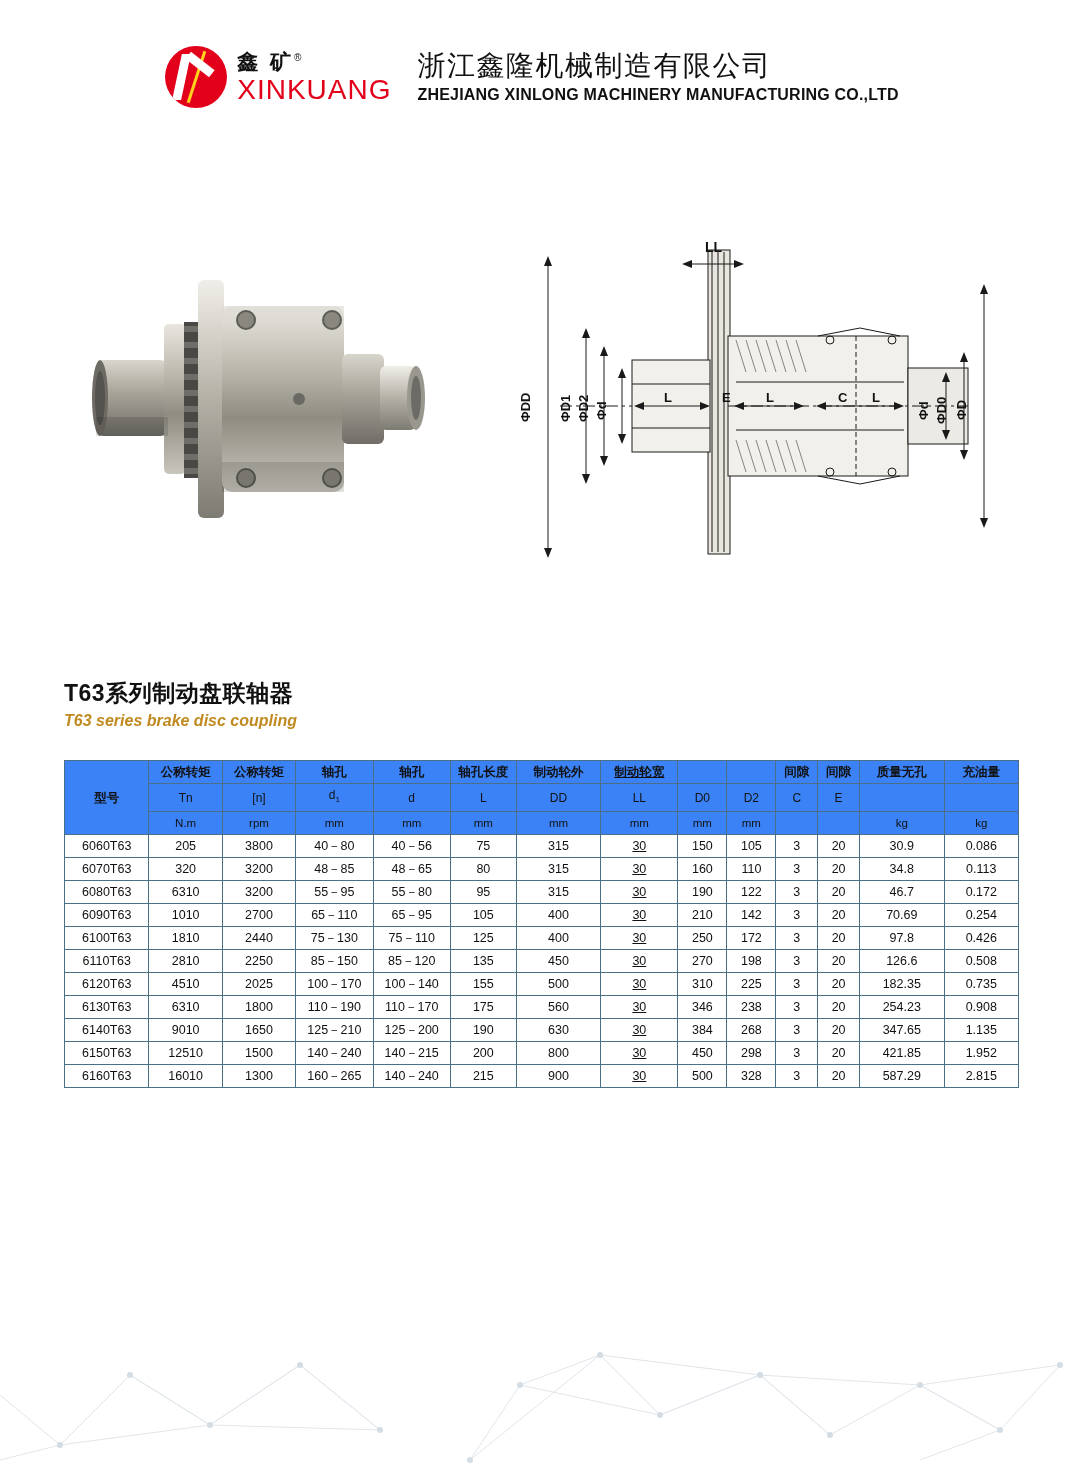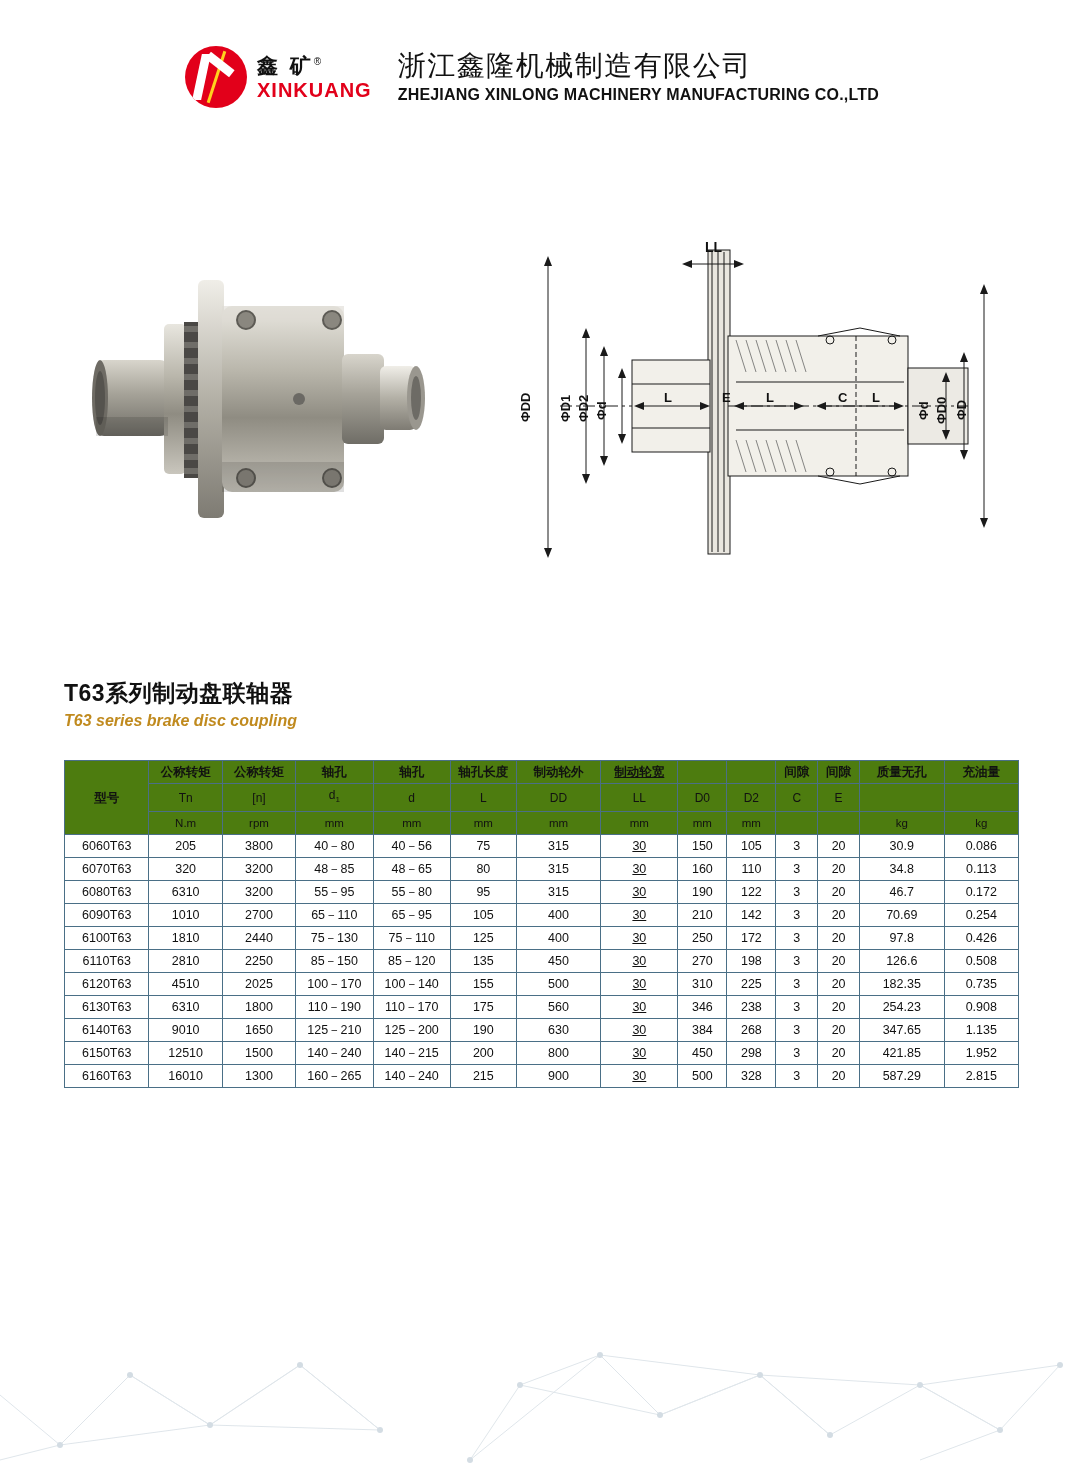--- a/index.html
+++ b/index.html
@@ -35,21 +35,21 @@
     position:absolute;left:30px;top:4px;width:3px;height:54px;
     background:#ffd21e;transform:rotate(18deg);
   }
   .logo-txt{margin-left:10px;line-height:1;}
   .logo-cn{
     font-size:21px;font-weight:bold;color:#111;letter-spacing:3px;
     position:relative;display:inline-block;
   }
   .logo-cn sup{font-size:10px;font-weight:normal;vertical-align:super;}
   .logo-en{
-    font-size:20px;font-weight:bold;color:#e2001a;letter-spacing:1px;
+    font-size:28px;font-weight:normal;color:#e2001a;letter-spacing:1px;
     margin-top:4px;
   }
   .company{margin-left:26px;line-height:1.15;}
   .company-cn{font-size:28px;font-weight:normal;letter-spacing:1.5px;color:#111;}
   .company-en{font-size:16px;font-weight:bold;color:#111;letter-spacing:0.2px;margin-top:4px;}
 
   
   .photo{
     position:absolute;left:86px;top:262px;width:350px;height:272px;
   }
@@ -76,21 +76,21 @@
   table{border-collapse:collapse;width:955px;font-size:12px;}
   th,td{
     border:1px solid #4a6f86;
     text-align:center;
     color:#111;
     padding:0;
     height:22px;
     line-height:22px;
     white-space:nowrap;
   }
-  thead th{background:#4d7c0f;font-weight:bold;font-size:12.5px;}
+  thead th{background:#3b82f6;font-weight:bold;font-size:12.5px;}
   thead tr.unit th{font-weight:normal;font-size:11.5px;}
   thead th.sym{font-weight:normal;font-size:12px;}
   tbody td{background:#fff;font-size:12.5px;}
   .model-col{width:86px;}
   .w-tn{width:74px;} .w-n{width:74px;} .w-d1{width:78px;} .w-d{width:78px;}
   .w-l{width:66px;} .w-dd{width:86px;} .w-ll{width:78px;text-decoration:underline;}
   .w-d0{width:50px;} .w-d2{width:50px;} .w-c{width:42px;} .w-e{width:42px;}
   .w-kg{width:86px;} .w-oil{width:76px;}
   sub{font-size:8px;}
 

